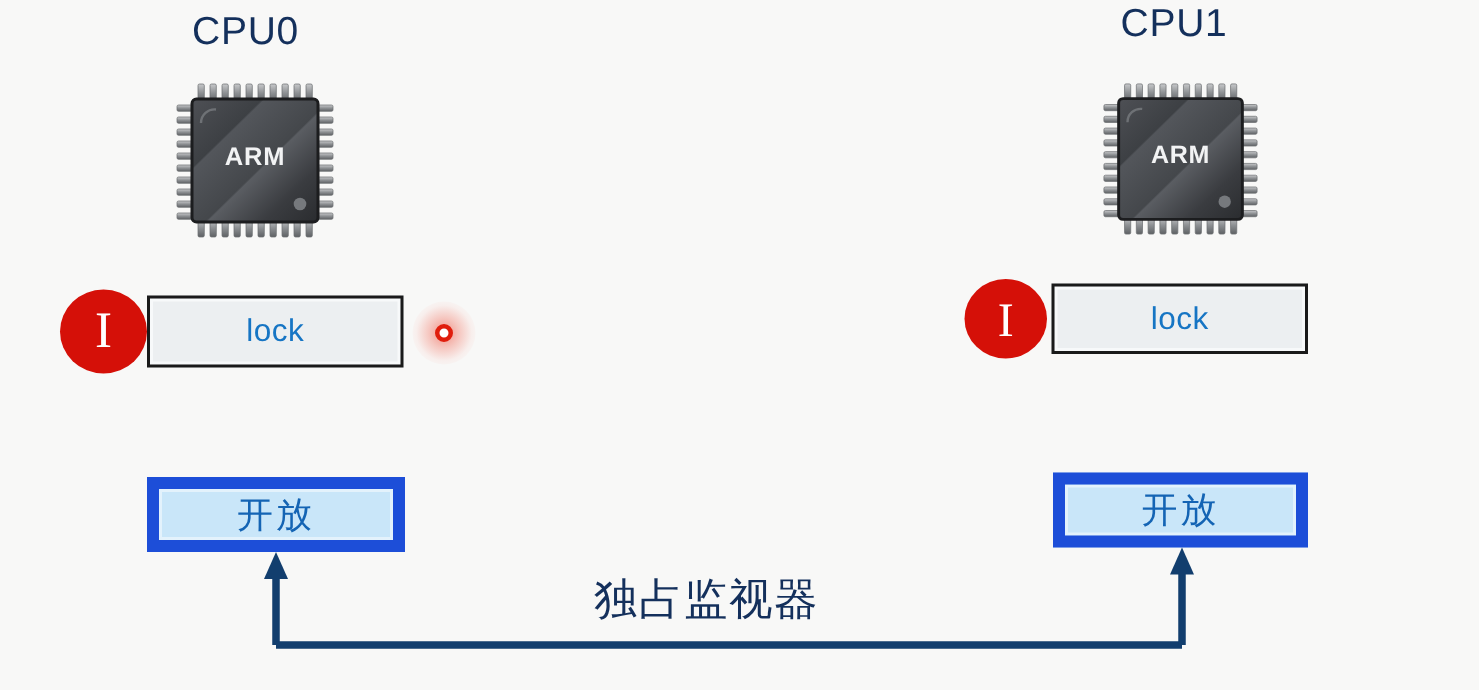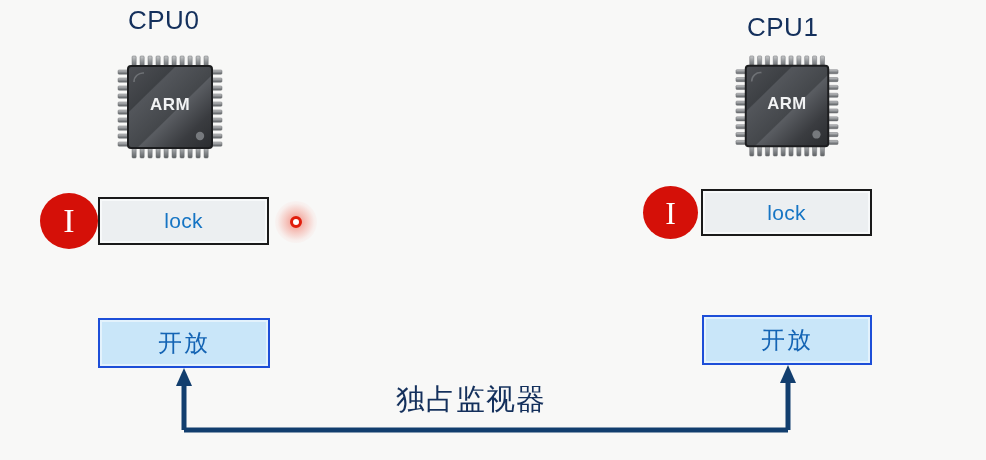--- a/index.html
+++ b/index.html
@@ -23,21 +23,21 @@
   
   .cpu-label {
     position: absolute;
     color: #14305c;
     font-size: 26px;
     font-weight: 400;
     letter-spacing: 0.5px;
     white-space: nowrap;
   }
   #cpu0-label { left: 128px; top: 5px; }
-  #cpu1-label { left: 747px; top: 12px; }
+  #cpu1-label { left: 747px; top: 0px; }
 
   
   .chip-wrap {
     position: absolute;
   }
   #chip0 { left: 114px; top: 52px; width: 112px; height: 110px; }
   #chip1 { left: 732px; top: 52px; width: 110px; height: 108px; }
 
   .chip-svg { display: block; width: 100%; height: 100%; }
 
@@ -114,21 +114,21 @@
     border-radius: 50%;
     background: #ffffff;
     border: 3px solid #e01d0c;
     box-sizing: border-box;
   }
 
   
   .state-box {
     position: absolute;
     background: #c9e6f9;
-    border: 2px solid #1d4ed8;
+    border: 8px solid #1d4ed8;
     box-sizing: border-box;
     display: flex;
     align-items: center;
     justify-content: center;
     box-shadow: inset 0 0 0 2px #e3f2fc;
   }
   .state-box span {
     color: #1464b4;
     font-size: 24px;
     letter-spacing: 2px;

